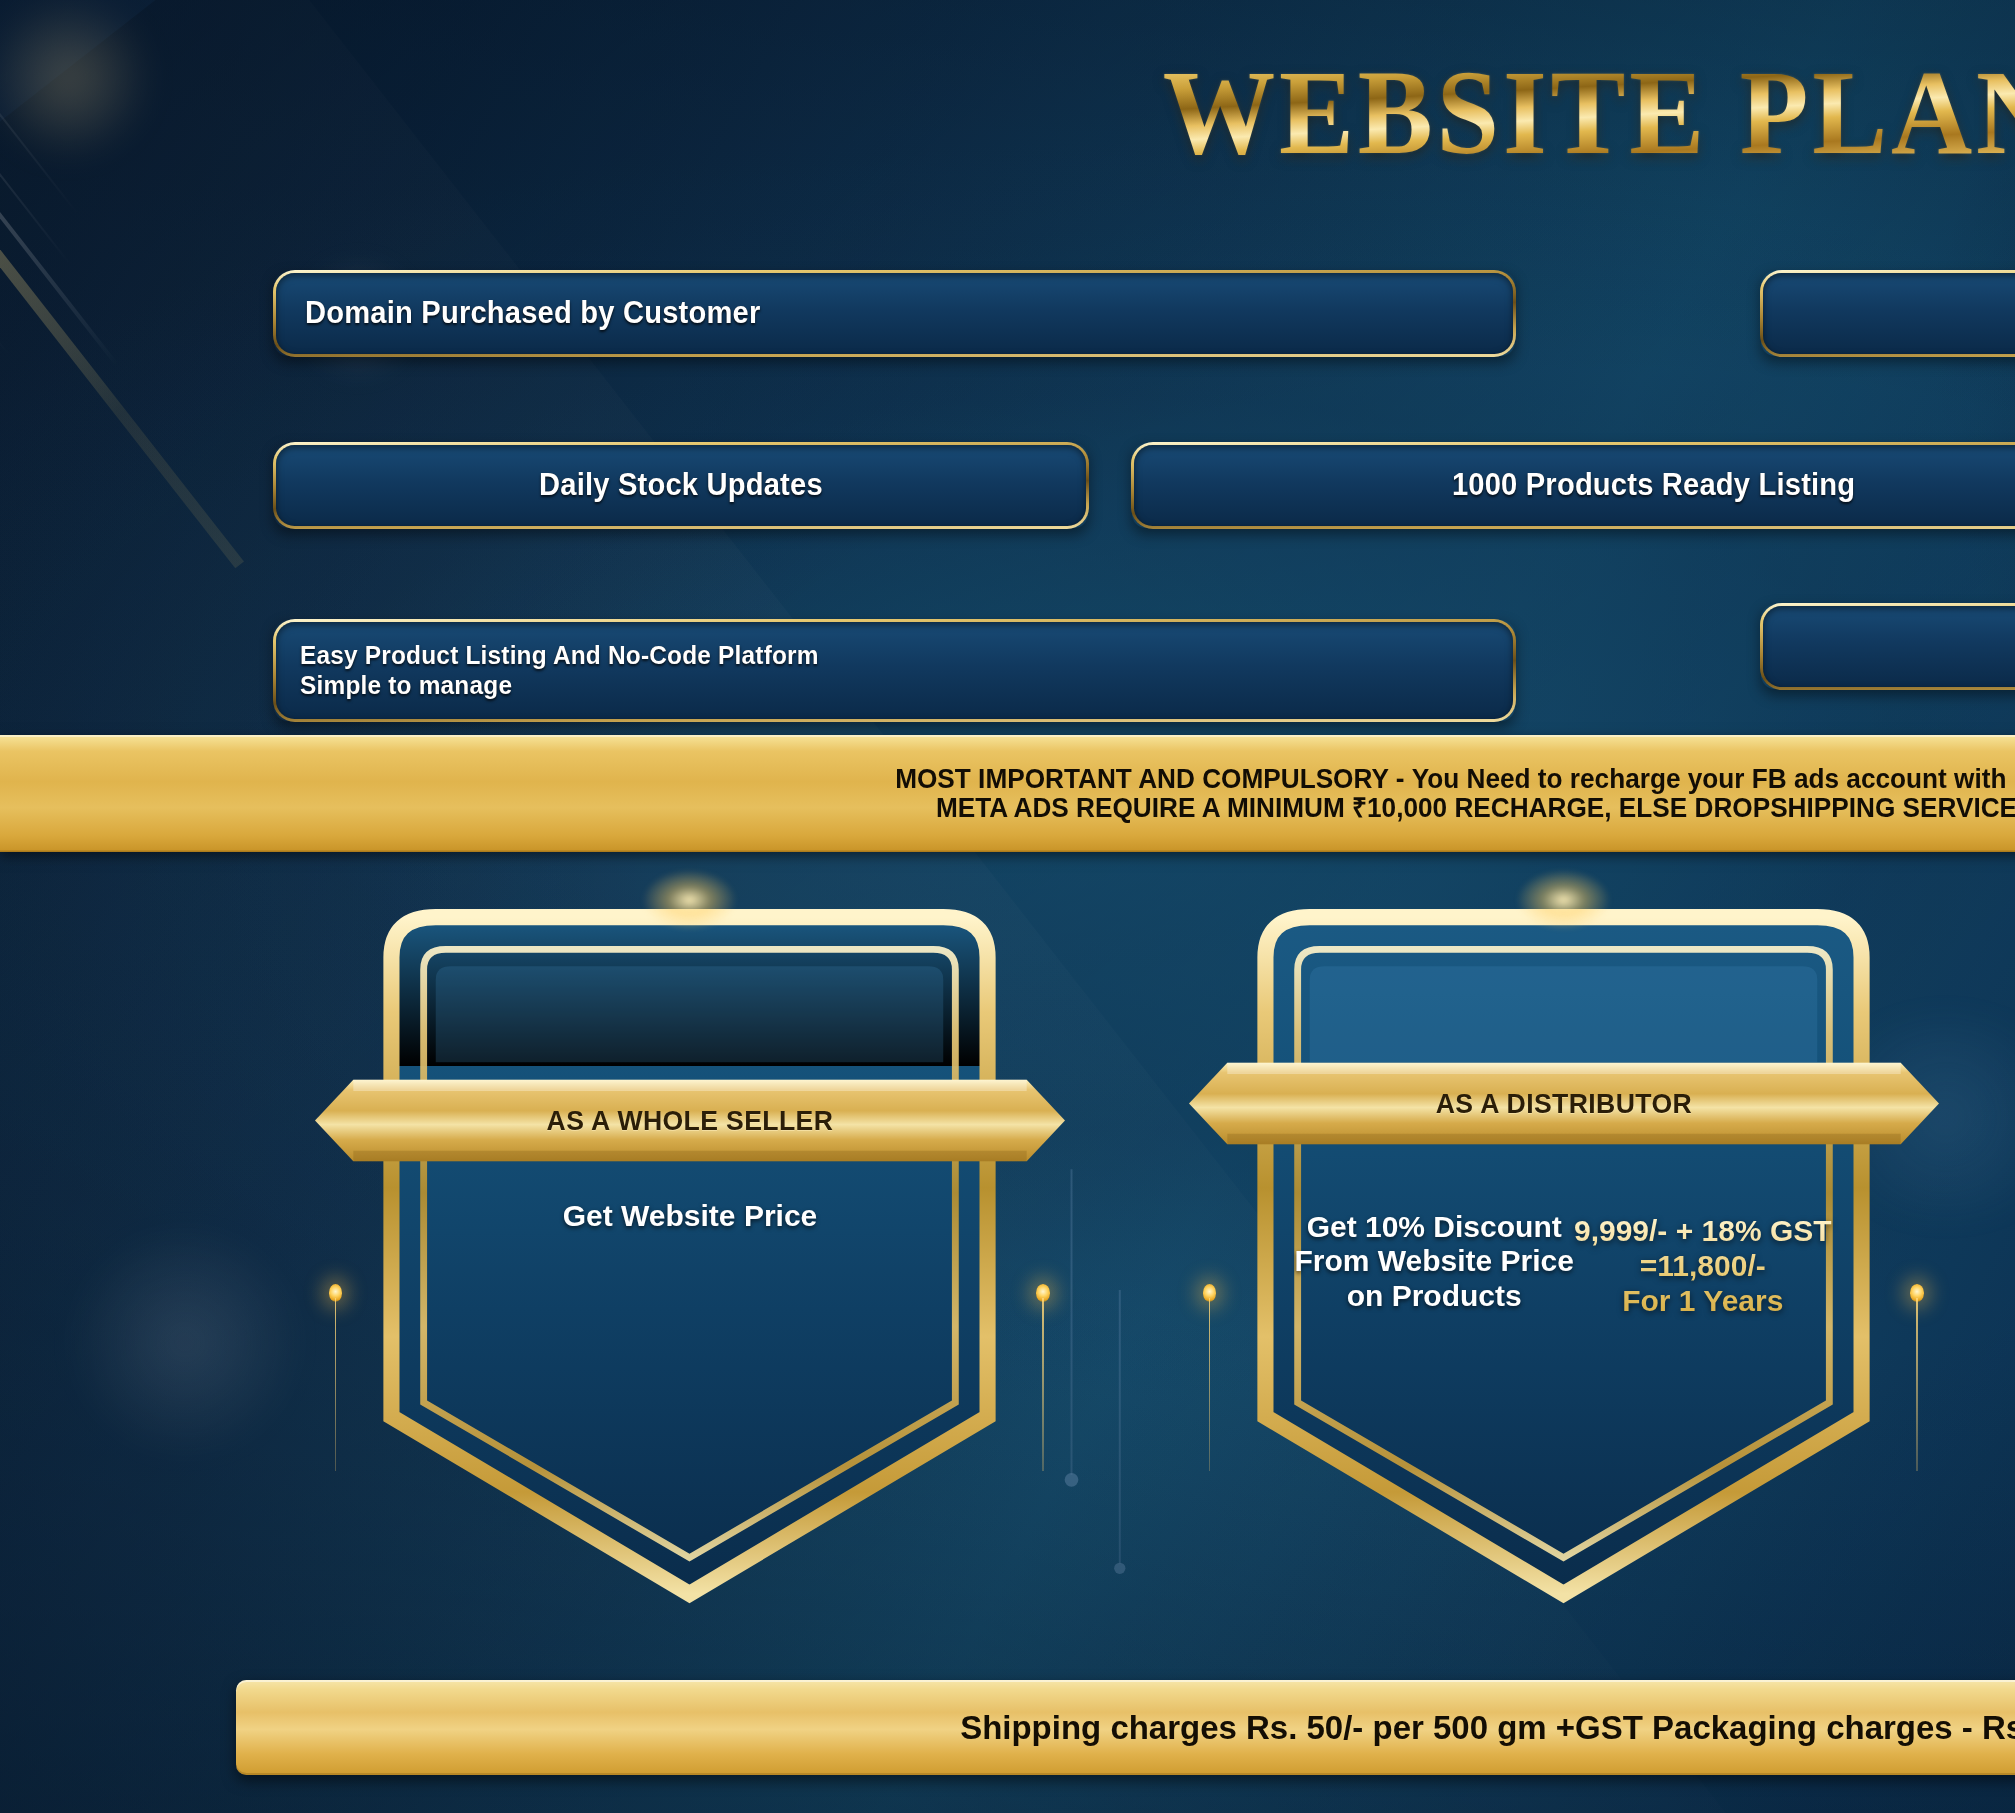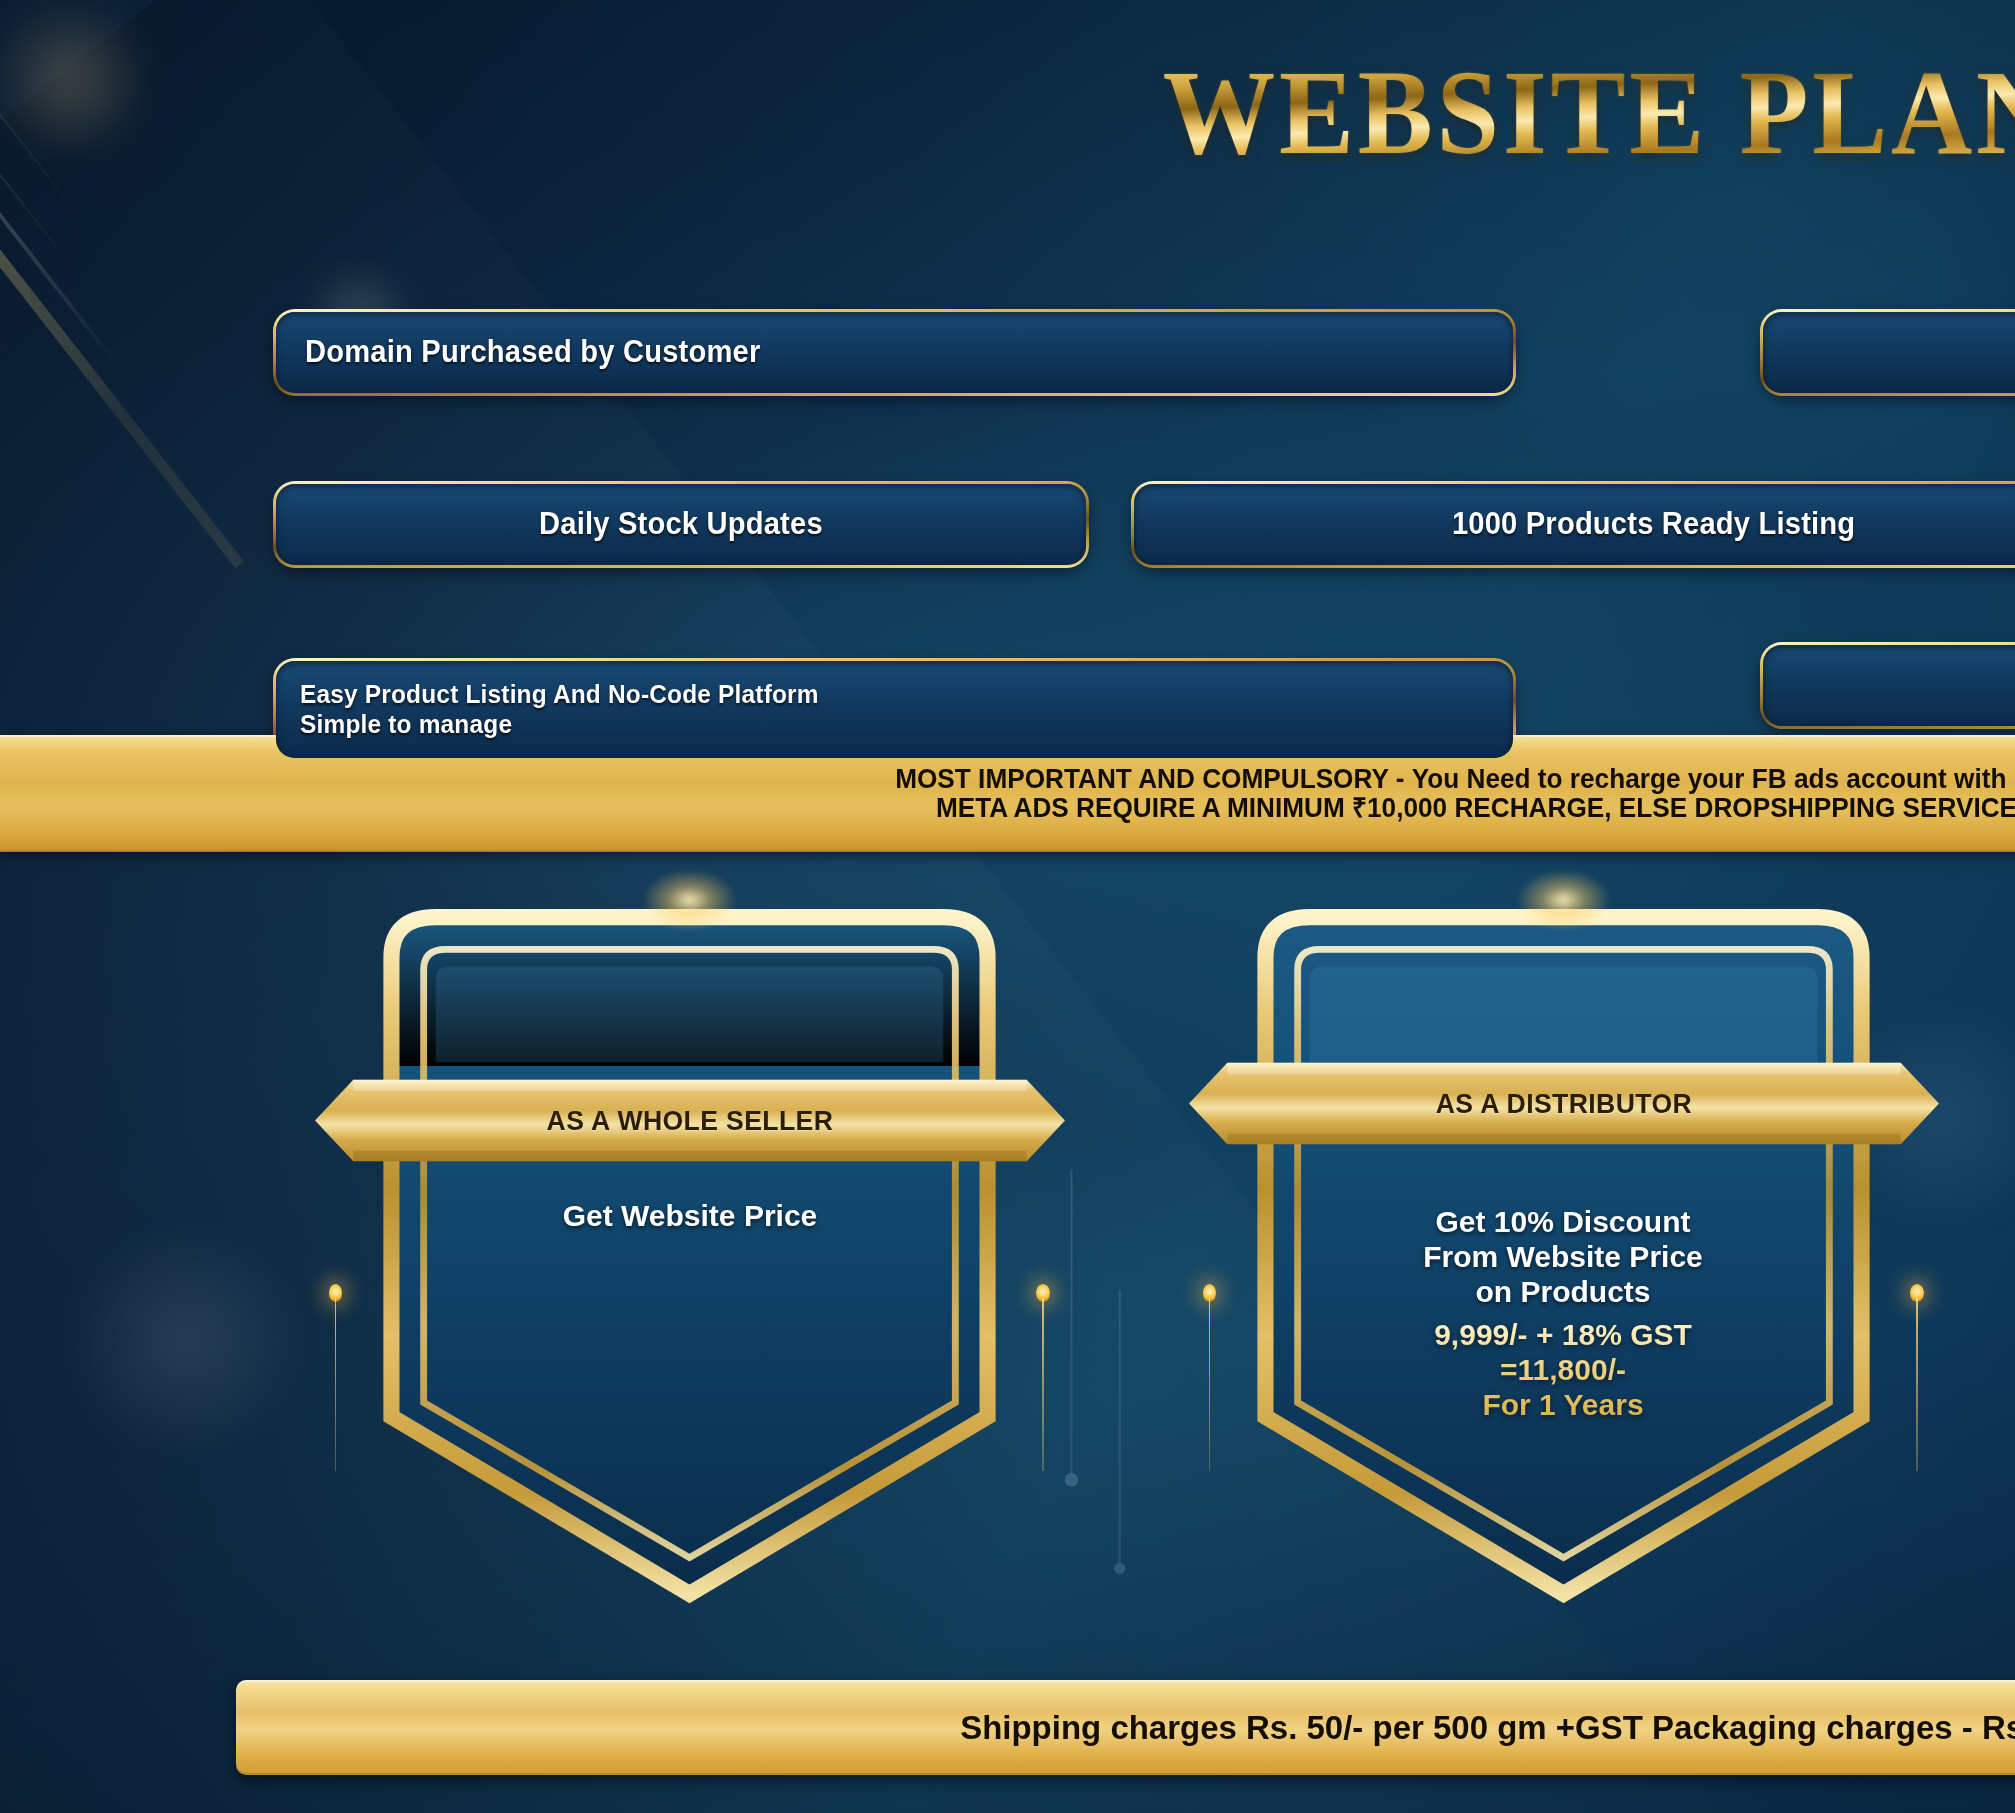--- a/index.html
+++ b/index.html
@@ -66,24 +66,24 @@
     color:transparent; -webkit-text-fill-color:transparent;
     filter:drop-shadow(0 4px 5.6px rgba(0,0,0,.55)) drop-shadow(0 0 1.2px rgba(255,230,160,.25));
     transform:scaleX(.93);
   }
 
   
   .pill{
     position:absolute;
     background:linear-gradient(180deg,#15426b 0%, #10395f 40%, #0c2d4e 100%);
     border:2.8px solid transparent;
-    border-radius:26px;
+    border-radius:14px;
     background-clip:padding-box;
     box-shadow:0 5.6px 13.7px rgba(0,0,0,.45), inset 0 1.2px 0 rgba(255,255,255,.07);
-    display:flex; align-items:center;margin-top:39px;
+    display:flex; align-items:center;
   }
   .pill::before{
     content:""; position:absolute; inset:-2.8px; border-radius:21px; z-index:-1;
     background:linear-gradient(175deg,#fff6c9 0%,#e3c169 16%,#9d7726 48%,#6d5015 62%,#c9a košt 63%,#d9b75a 84%,#f4e3a8 100%);
   }
   .pill-border{
     position:absolute; inset:-3.2px; border-radius:22px;
     background:linear-gradient(178deg,#fdf6d2 0%, #e6c86f 14%, #a98433 40%, #6b4f18 58%, #c5a24e 78%, #f0dda0 100%);
     z-index:0;
   }
@@ -134,21 +134,21 @@
   }
   .ribbon-svg{ position:absolute; left:0; top:0; }
   .ribbon-text{
     position:relative; z-index:3;
     color:#2b1e08; font-weight:800; font-size:28px; letter-spacing:0.4px;
     white-space:nowrap; transform:scaleX(.95);
     text-shadow:0 0.8px 0 rgba(255,240,190,.5);
   }
   .shield-body{
     position:absolute; z-index:5;
-    display:flex; flex-direction:column; align-items:center; justify-content:space-between;
+    display:flex; align-items:center; justify-content:center;
     text-align:center;
   }
   .s-white{
     color:#ffffff; font-weight:700; font-size:30px; line-height:1.16;
     white-space:pre-line;
     text-shadow:0 2px 4px rgba(0,0,0,.65);
   }
   .s-gold{
     font-weight:700; font-size:30px; line-height:1.16; white-space:pre-line;
     background:linear-gradient(180deg,#fff6d0 0%,#f4dc9a 34%,#e7c86f 62%,#d7ae45 100%);

